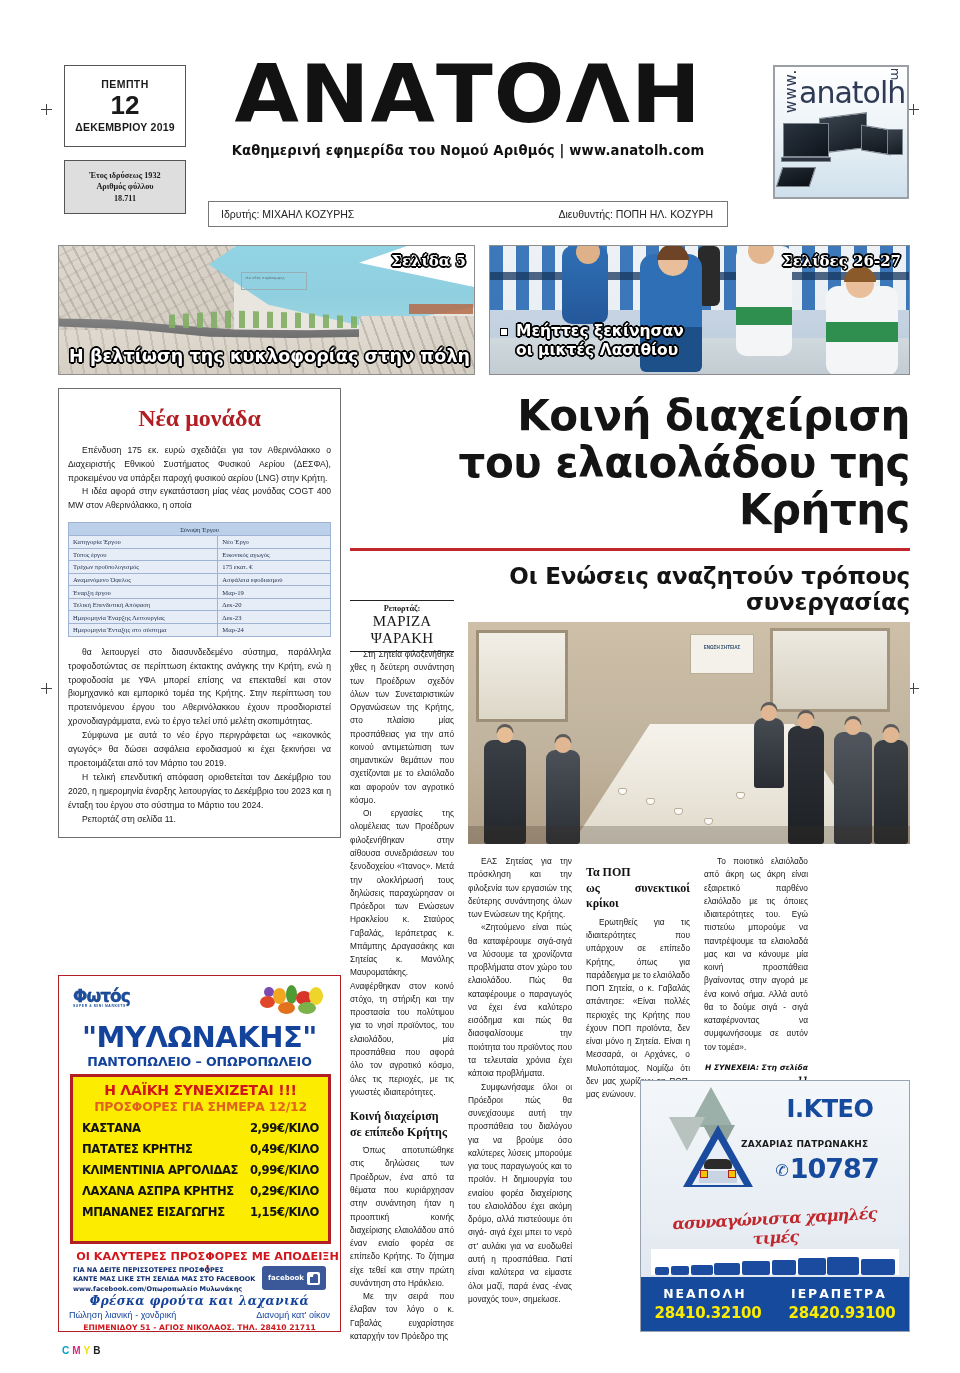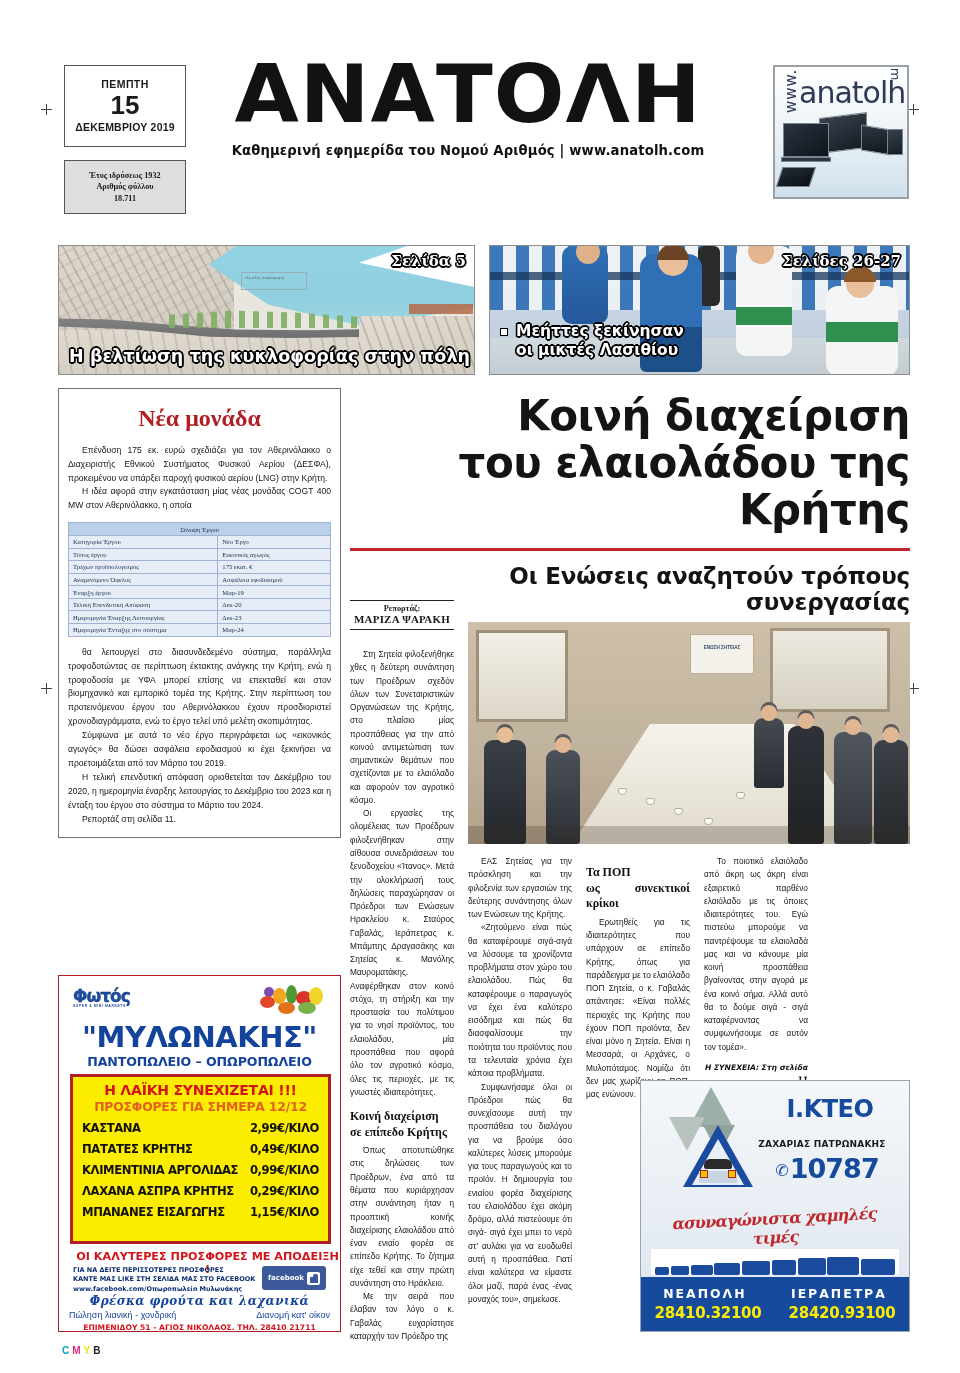--- a/index.html
+++ b/index.html
@@ -200,21 +200,21 @@
     font-size:23px; text-align:right; letter-spacing:-.2px;
   }
 
   
   .article { position:absolute; left:350px; top:600px; width:560px; }
   .byline-box {
     width:104px; border-top:1.6px solid #222; border-bottom:1.6px solid #222;
     text-align:center; font-family:"Liberation Serif", serif; padding:3px 0 4px;
   }
   .byline-box .r1 { font-size:8.4px; font-weight:700; }
-  .byline-box .r2 { font-size:11px; font-weight:700; letter-spacing:.2px; }
+  .byline-box .r2 { font-size:15px; font-weight:400; letter-spacing:.2px; }
 
   .art-cols { position:absolute; left:0; top:0; width:560px; }
   .col { position:absolute; font-size:8.3px; line-height:1.6; text-align:justify; color:#171717; }
   .col p { text-indent:13px; margin:0; }
   .col1 { left:0px;   top:48px; width:104px; }
   .col2 { left:118px; top:255px; width:104px; }
   .col3 { left:236px; top:255px; width:104px; }
   .col4 { left:354px; top:255px; width:104px; }
 
   .subhead { font-family:Liberation Serif, serif; font-weight:700; font-size:12px;
@@ -311,21 +311,21 @@
   .kteo-badge .inner { position:absolute; left:9px; top:14px; width:0;height:0;
     border-left:26px solid transparent; border-right:26px solid transparent; border-bottom:46px solid #e8eef6;}
   .kteo-badge .car { position:absolute; left:21px; top:34px; width:28px; height:10px; background:#2b2b2b; border-radius:6px 6px 2px 2px;}
   .kteo-badge .lane{ position:absolute; left:16px; top:46px; width:38px; height:12px; background:#c9d4e3;}
   .kteo-badge .py1 { position:absolute; left:17px; top:45px; width:8px; height:8px; background:#f2c500; border:1px solid #b11f24;}
   .kteo-badge .py2 { position:absolute; left:45px; top:45px; width:8px; height:8px; background:#f2c500; border:1px solid #b11f24;}
   .kteo-t1 { position:absolute; left:118px; top:14px; right:8px; text-align:center;
      font-family:"DejaVu Sans", sans-serif; font-weight:700; font-size:24px; color:#164a9d; letter-spacing:-.5px;}
   .kteo-t2 { position:absolute; left:96px; top:40px; right:6px; text-align:center;
      font-family:"DejaVu Sans", sans-serif; font-weight:700; font-size:14.6px; color:#164a9d; letter-spacing:-.6px;}
-  .kteo-t3 { position:absolute; left:100px; top:58px; right:6px; text-align:center;
+  .kteo-t3 { position:absolute; left:100px; top:58px; right:6px; text-align:left;
      font-family:"DejaVu Sans", sans-serif; font-weight:700; font-size:9px; color:#1c1c1c; letter-spacing:.2px;}
   .kteo-tel{ position:absolute; left:110px; top:72px; right:6px; text-align:center;
      font-family:"DejaVu Sans", sans-serif; font-weight:700; font-size:27px; color:#164a9d; letter-spacing:-1px;}
   .kteo-tel .ph-ico{ font-size:16px; vertical-align:middle; margin-right:2px;}
   .kteo-slogan { position:absolute; left:8px; right:8px; top:128px; text-align:center;
      font-family:"DejaVu Serif", serif; font-weight:700; font-style:italic; font-size:16px; color:#c0272d;
      transform: rotate(-3deg); letter-spacing:-.8px; }
   .kteo-fleet { position:absolute; left:10px; right:10px; top:168px; height:26px; background:#fff;
      display:flex; align-items:flex-end; justify-content:space-between; padding:0 4px;}
   .veh { background:#1b4b9e; border-radius:2px; }
@@ -348,35 +348,39 @@
 
   <div class="cropmark cm-l1"></div>
   <div class="cropmark cm-r1"></div>
   <div class="cropmark cm-l2"></div>
   <div class="cropmark cm-r2"></div>
 
   <div class="masthead">
 
     <div class="date-box">
       <div class="dow">ΠΕΜΠΤΗ</div>
-      <div class="day">15</div>
+      <div class="day">12</div>
       <div class="mon">ΔΕΚΕΜΒΡΙΟΥ 2019</div>
     </div>
 
     <div class="found-box">
       <span>Έτος ιδρύσεως 1932</span>
       <span>Αριθμός φύλλου</span>
       <span>18.711</span>
     </div>
 
     <div class="title-wrap">
       <div class="paper-title">ΑΝΑΤΟΛΗ</div>
       <div class="paper-sub">Καθημερινή εφημερίδα του Νομού Αριθμός | www.anatolh.com</div>
     </div>
 
+    <div class="credits">
+      <div class="left">Ιδρυτής: ΜΙΧΑΗΛ ΚΟΖΥΡΗΣ</div>
+      <div class="right">Διευθυντής: ΠΟΠΗ ΗΛ. ΚΟΖΥΡΗ</div>
+    </div>
 
     <div class="web-badge">
       <div class="wb-www">www.</div>
       <div class="wb-name">anatolh</div>
       <div class="wb-com">.com</div>
       <div class="wb-screens">
         <i class="wb-s2"></i>
           <i class="wb-s3"></i>
           <i class="wb-s4"></i>
         <i class="wb-s1"></i>

